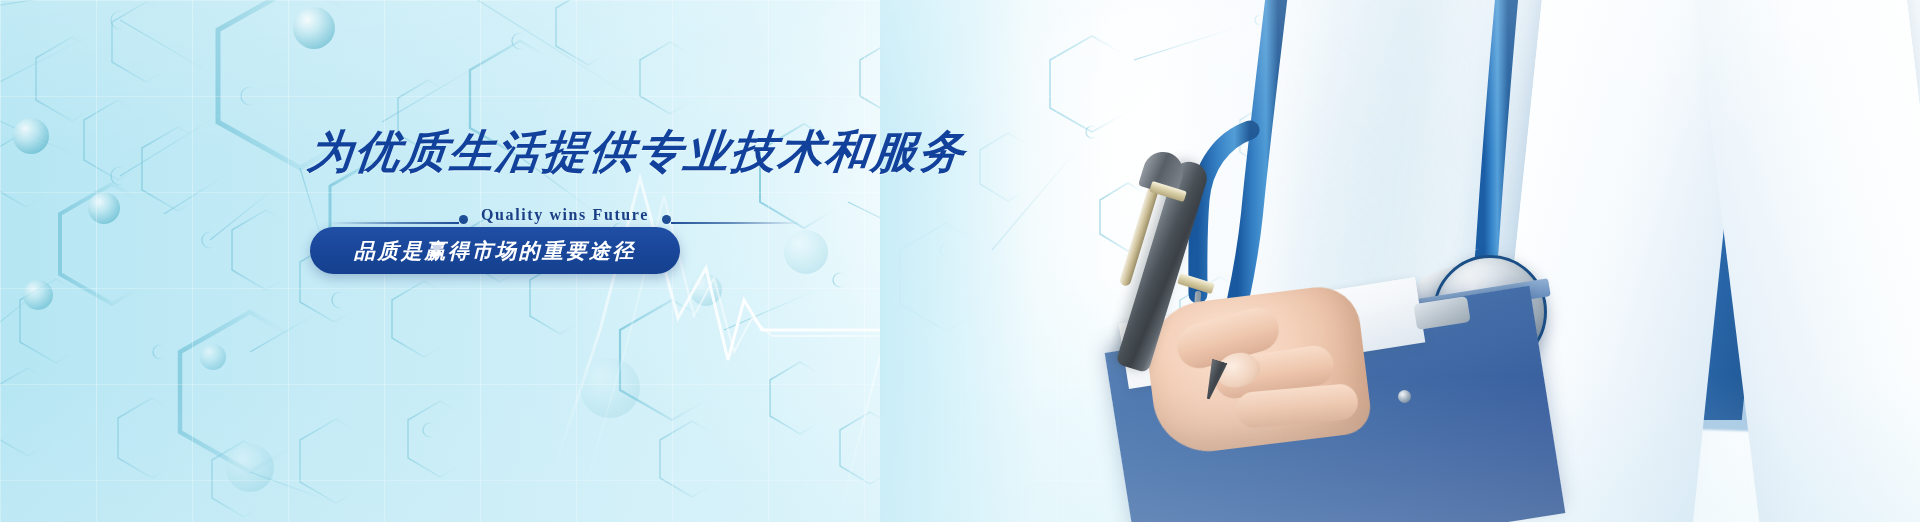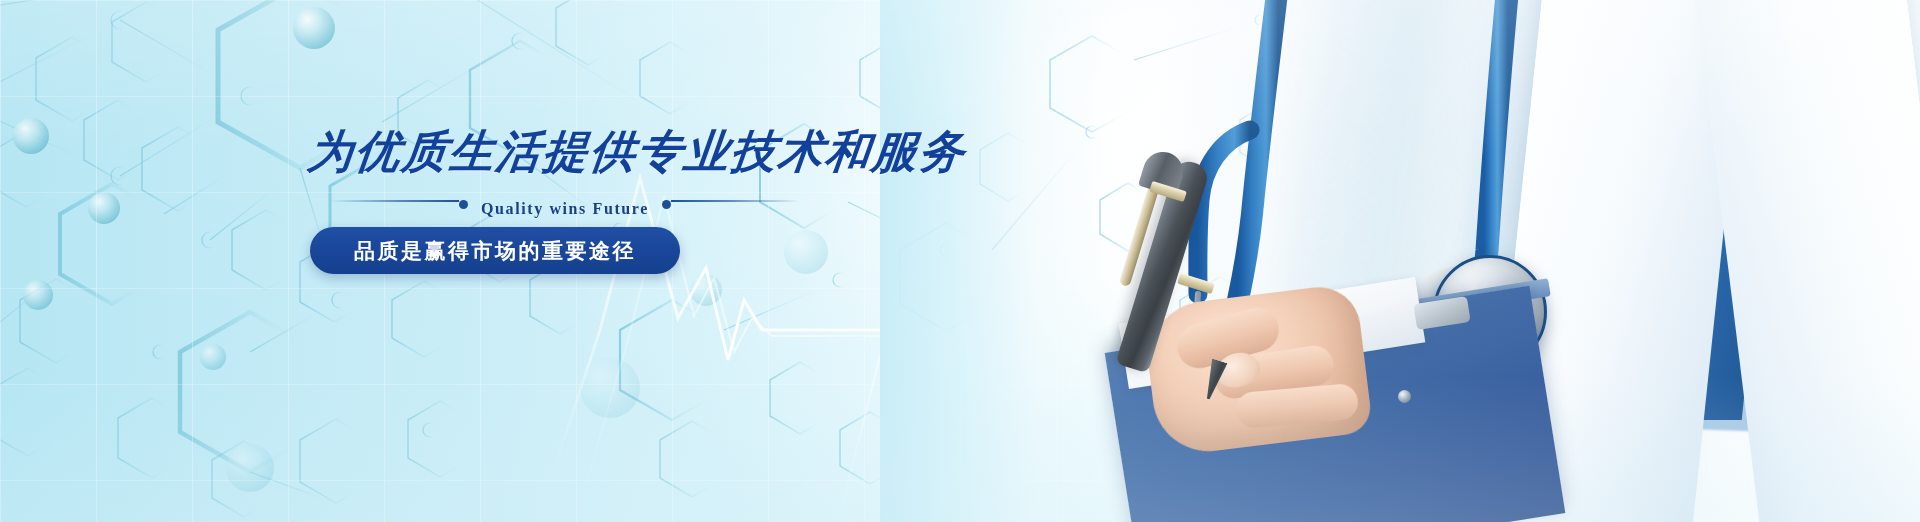--- a/index.html
+++ b/index.html
@@ -225,40 +225,40 @@
     font-size:45px;font-weight:bold;font-style:italic;
     letter-spacing:2px;
     color:#12419c;
     white-space:nowrap;
     transform:skewX(-6deg);
     text-shadow:0 1px 0 rgba(255,255,255,0.45);
   }
 
   .subdivider{
     position:absolute;left:330px;top:200px;width:470px;height:24px;
-    display:flex;align-items:flex-start;gap:0;
+    display:flex;align-items:flex-end;gap:0;
   }
   .rule{height:2px;flex:1;}
   .rule.left{background:linear-gradient(90deg, rgba(30,79,150,0) 0%, rgba(30,79,150,0.65) 55%, #1e4f96 100%);}
   .rule.right{background:linear-gradient(270deg, rgba(30,79,150,0) 0%, rgba(30,79,150,0.65) 55%, #1e4f96 100%);}
   .dot{width:9px;height:9px;border-radius:50%;background:#1e4f96;flex:none;}
   .eng{
     font-family:"Liberation Serif","DejaVu Serif",serif;
     font-size:16px;font-weight:bold;color:#1b3f86;
     letter-spacing:1.6px;
     padding:0 13px;white-space:nowrap;
   }
 
   .pill{
     position:absolute;left:310px;top:227px;
     width:370px;height:47px;
     border-radius:24px;
     background:linear-gradient(180deg,#1f4fa5 0%,#1a479a 45%,#15408f 100%);
     box-shadow:0 4px 12px rgba(20,55,120,0.28);
-    display:flex;align-items:center;justify-content:center;
+    display:flex;align-items:center;justify-content:center;font-style:italic;
   }
   .pill-text{
     color:#ffffff;font-size:21px;font-weight:bold;letter-spacing:2.5px;
     font-family:"Liberation Sans","DejaVu Sans",sans-serif;
     white-space:nowrap;
   }
 </style>
 </head>
 <body>
 

